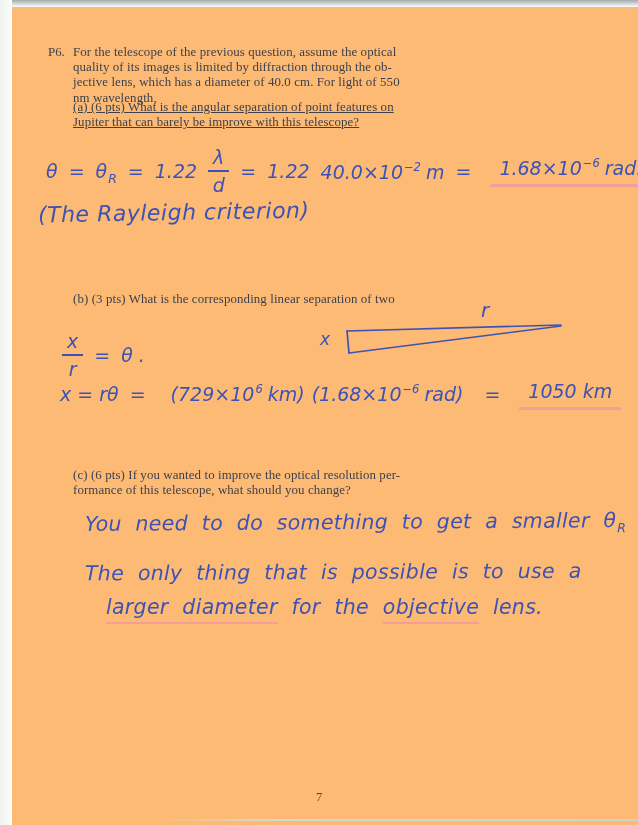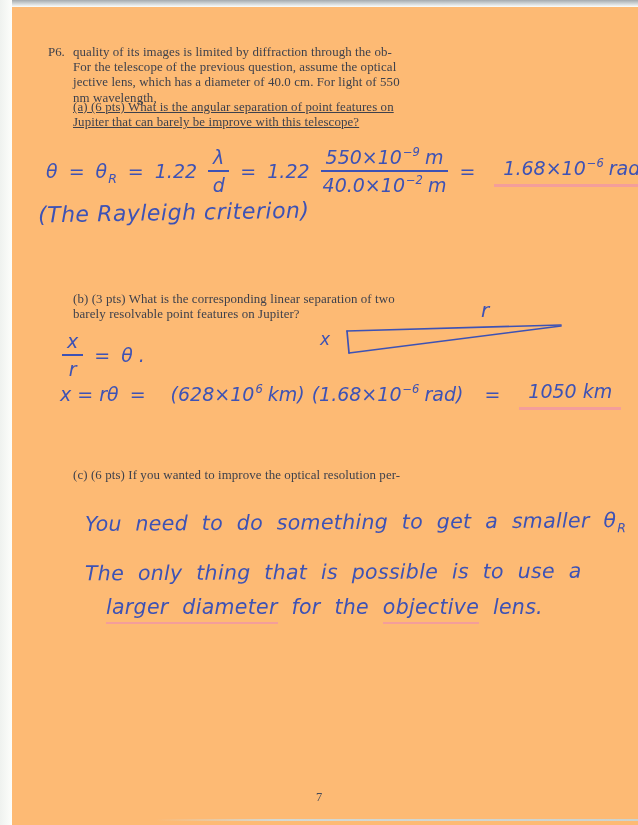--- a/index.html
+++ b/index.html
@@ -56,22 +56,22 @@
 <body>
 
 <div id="page">
 
   <div class="scan-top"></div>
   <div class="scan-left"></div>
   <div class="scan-bottom-line"></div>
 
   <div class="plabel" style="left:48px; top:45px;">P6.</div>
   <div class="printed" style="left:73px; top:45px;">
+    <div class="line">For the telescope of the previous question, assume the optical</div>
     <div class="line">quality of its images is limited by diffraction through the ob-</div>
-    <div class="line">For the telescope of the previous question, assume the optical</div>
     <div class="line">jective lens, which has a diameter of 40.0 cm. For light of 550</div>
     <div class="line">nm wavelength,</div>
   </div>
 
   <div class="printed" style="left:73px; top:100px;text-decoration:underline;">
     <div class="line">(a) (6 pts) What is the angular separation of point features on</div>
     <div class="line">Jupiter that can barely be improve with this telescope?</div>
   </div>
 
   <div class="hw eq-row" style="left:46px; top:146px;">
@@ -85,38 +85,34 @@
     </span>
     <span>=</span>
     <span>1.22</span>
     <span class="frac">
       <span class="num">λ</span>
       <span class="den">d</span>
     </span>
     <span>=</span>
     <span>1.22</span>
     <span class="frac">
-      <span class="num">
-        <span>550×10</span><span class="exp">−9</span><span class="unit">m</span>
-      </span>
       <span class="den">
         <span>40.0×10</span><span class="exp">−2</span><span class="unit">m</span>
       </span>
     </span>
     <span>=</span>
     <span class="redline" style="margin-left:8px;">
       <span>1.68×10</span><span class="exp">−6</span><span class="unit">rad.</span>
     </span>
   </div>
 
   <div class="hw note" style="left:38px; top:200px;">(The Rayleigh criterion)</div>
 
   <div class="printed" style="left:73px; top:292px;">
     <div class="line">(b) (3 pts) What is the corresponding linear separation of two</div>
-    <div class="line">barely resolvable point features on Jupiter?</div>
   </div>
 
   <div class="hw eq-row" style="left:62px; top:330px;">
     <span class="frac">
       <span class="num">x</span>
       <span class="den">r</span>
     </span>
     <span>=</span>
     <span>θ .</span>
   </div>
@@ -126,35 +122,36 @@
     <text x="2" y="43" font-size="17">x</text>
     <path d="M 29 29 L 243 23" stroke="#3d52b5" stroke-width="1.7" fill="none" stroke-linecap="round"></path>
     <path d="M 29 29 L 31 51" stroke="#3d52b5" stroke-width="1.7" fill="none" stroke-linecap="round"></path>
     <path d="M 31 51 L 243 24" stroke="#3d52b5" stroke-width="1.7" fill="none" stroke-linecap="round"></path>
   </svg>
 
   <div class="hw eq-row" style="left:60px; top:378px;">
     <span>x = rθ</span>
     <span>=</span>
     <span class="tight" style="margin-left:14px;">
-      <span>(628×10</span>
+      <span>(729×10</span>
         <span class="exp">6</span>
         <span class="unit">km)</span>
     </span>
     <span class="tight" style="margin-left:-4px;justify-content:space-between;">
       <span>(1.68×10</span>
         <span class="exp">−6</span>
         <span class="unit">rad)</span>
     </span>
     <span style="margin-left:10px;">=</span>
     <span class="redline" style="margin-left:8px;">1050 km</span>
   </div>
 
   <div class="printed" style="left:73px; top:468px;">
     <div class="line">(c) (6 pts) If you wanted to improve the optical resolution per-</div>
+    <div class="line">formance of this telescope, what should you change?</div>
   </div>
 
   <div class="hw answer-line" style="left:85px; top:510px; transform:rotate(-0.4deg);">
     <span>You need to do something to get a smaller θ</span><span class="subs">R</span>
   </div>
   <div class="hw answer-line" style="left:85px; top:560px; transform:rotate(-0.3deg);">The only thing that is possible is to use a</div>
   <div class="hw answer-line" style="left:106px; top:595px;">
     <span class="redline-words">larger diameter</span>
     <span>for the</span>
     <span class="redline-words">objective</span>

